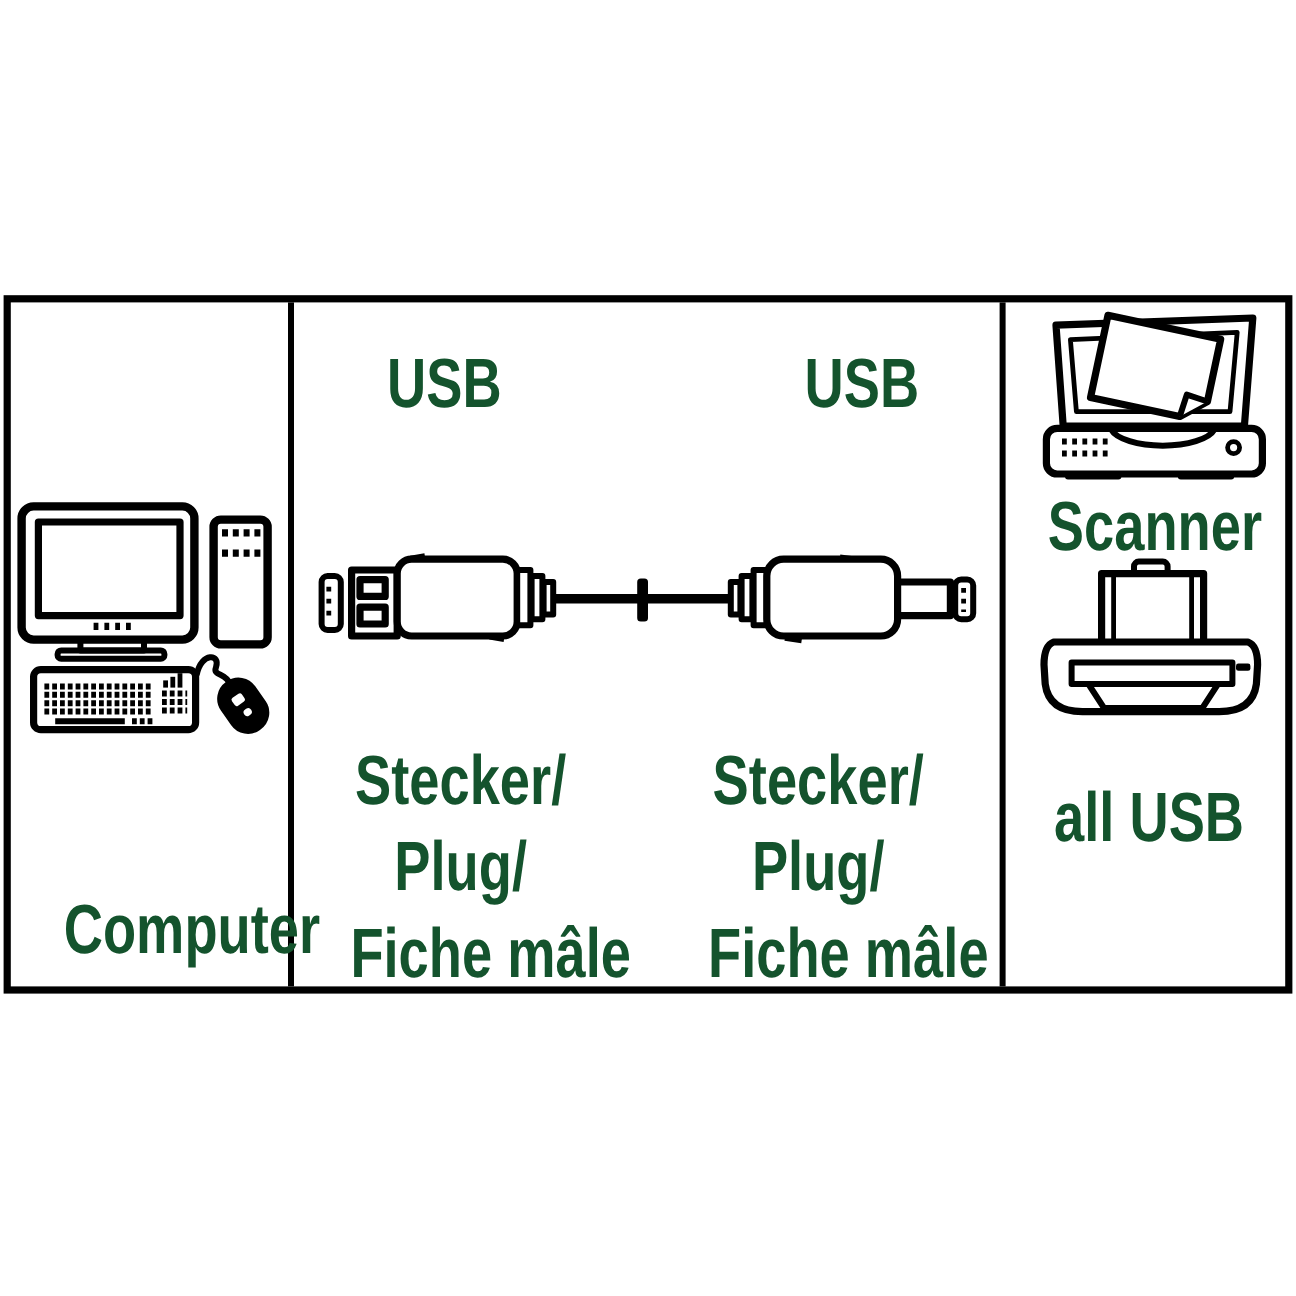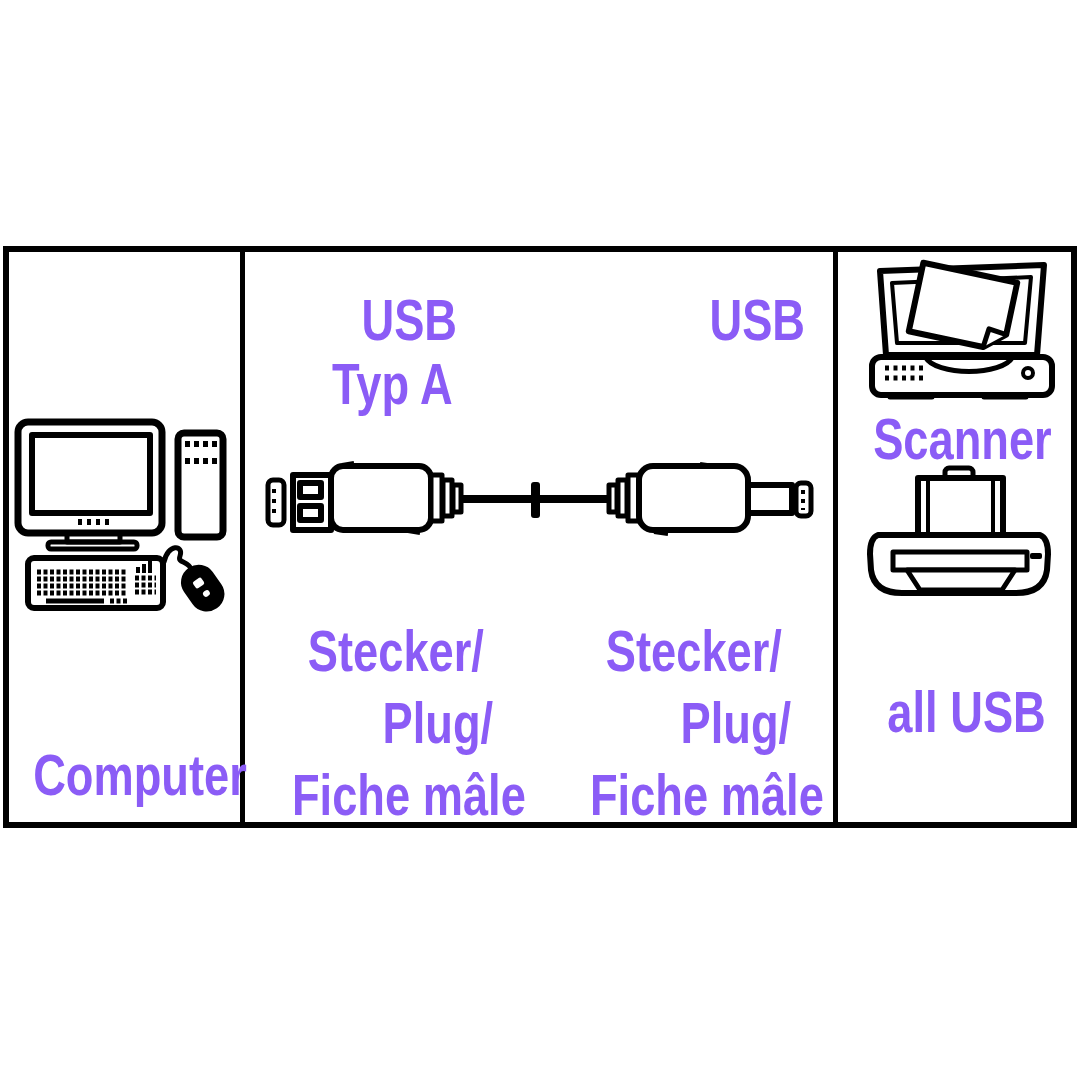--- a/index.html
+++ b/index.html
@@ -8,22 +8,22 @@
     font-family:"Liberation Sans",sans-serif;overflow:hidden;
   }
   .frame{
     position:absolute;left:3px;top:246px;width:1074px;height:582px;
     border:6px solid #000;box-sizing:border-box;background:#fff;
   }
   .divider{position:absolute;top:0;bottom:0;width:5px;background:#000;}
   .divider.d1{left:231px;}
   .divider.d2{left:824px;}
   .lbl{
-    position:absolute;color:#8b5cf6;font-weight:700;font-size:58px;
-    text-align:right;white-space:nowrap;line-height:58px;
+    position:absolute;color:#14532d;font-weight:700;font-size:58px;
+    text-align:center;white-space:nowrap;line-height:58px;
   }
   .lbl .ln{display:block;}
   .lbl .cx{display:inline-block;transform:scaleX(0.78);transform-origin:50% 50%;}
   .lh64 .ln{height:64px;line-height:64px;}
   .lh72 .ln{height:72px;line-height:72px;}
   .lh65 .ln{height:65px;line-height:65px;}
   svg{position:absolute;overflow:visible;}
   .ink{stroke:#000;fill:none;}
 </style>
 </head>
@@ -67,27 +67,26 @@
 
       <path d="M156,147 C160,128 176,130 172,141 C169,149 181,145 184,156" stroke-width="5" stroke-linecap="round"></path>
       <g transform="rotate(-35 194 173)">
         <rect x="180" y="152" width="29" height="43" rx="14" stroke-width="6" fill="#000"></rect>
         <rect x="189" y="163" width="10" height="8" rx="2" fill="#fff" stroke="none"></rect>
         <rect x="191" y="177" width="7" height="6" rx="3" fill="#fff" stroke="none"></rect>
       </g>
     </g>
   </svg>
 
-  <div class="lbl" style="left:3px;top:746px;width:220px;">
+  <div class="lbl" style="left:23px;top:746px;width:220px;">
     <span class="cx">Computer</span>
   </div>
 
   <div class="lbl lh64" style="left:270px;top:288px;width:200px;">
     <span class="ln"><span class="cx">USB</span></span>
-    <span class="ln"><span class="cx">Typ A</span></span>
   </div>
   <div class="lbl lh64" style="left:618px;top:288px;width:200px;">
     <span class="ln"><span class="cx">USB</span></span>
   </div>
 
   <svg style="left:262px;top:458px;" width="552" height="84" viewBox="0 0 552 84">
     <g class="ink" stroke-linejoin="round">
 
       <g>
         <rect x="6" y="22" width="16" height="45" rx="5" stroke-width="5"></rect>
@@ -164,17 +163,17 @@
       <line x1="66" y1="16" x2="66" y2="74" stroke-width="4"></line>
       <line x1="131" y1="16" x2="131" y2="74" stroke-width="4"></line>
       <path d="M16,73 L178,73 Q186,76 186,92 L185,108 Q182,131 154,131 L40,131 Q12,131 9,108 L8,92 Q8,76 16,73 Z" stroke-width="6" fill="#fff"></path>
       <rect x="31" y="90" width="134" height="18" stroke-width="5" fill="#fff"></rect>
       <path d="M45,108 L153,108 L140,128 L58,128 Z" stroke-width="5" fill="#fff"></path>
       <rect x="168" y="91" width="12" height="6" rx="2" fill="#000" stroke="none"></rect>
     </g>
   </svg>
 
 
-  <div class="lbl lh65" style="left:848px;top:679px;width:220px;">
+  <div class="lbl lh65" style="left:848px;top:649px;width:220px;">
     <span class="ln"><span class="cx">all USB</span></span>
   </div>
 
 </div>
 
 </body></html>

